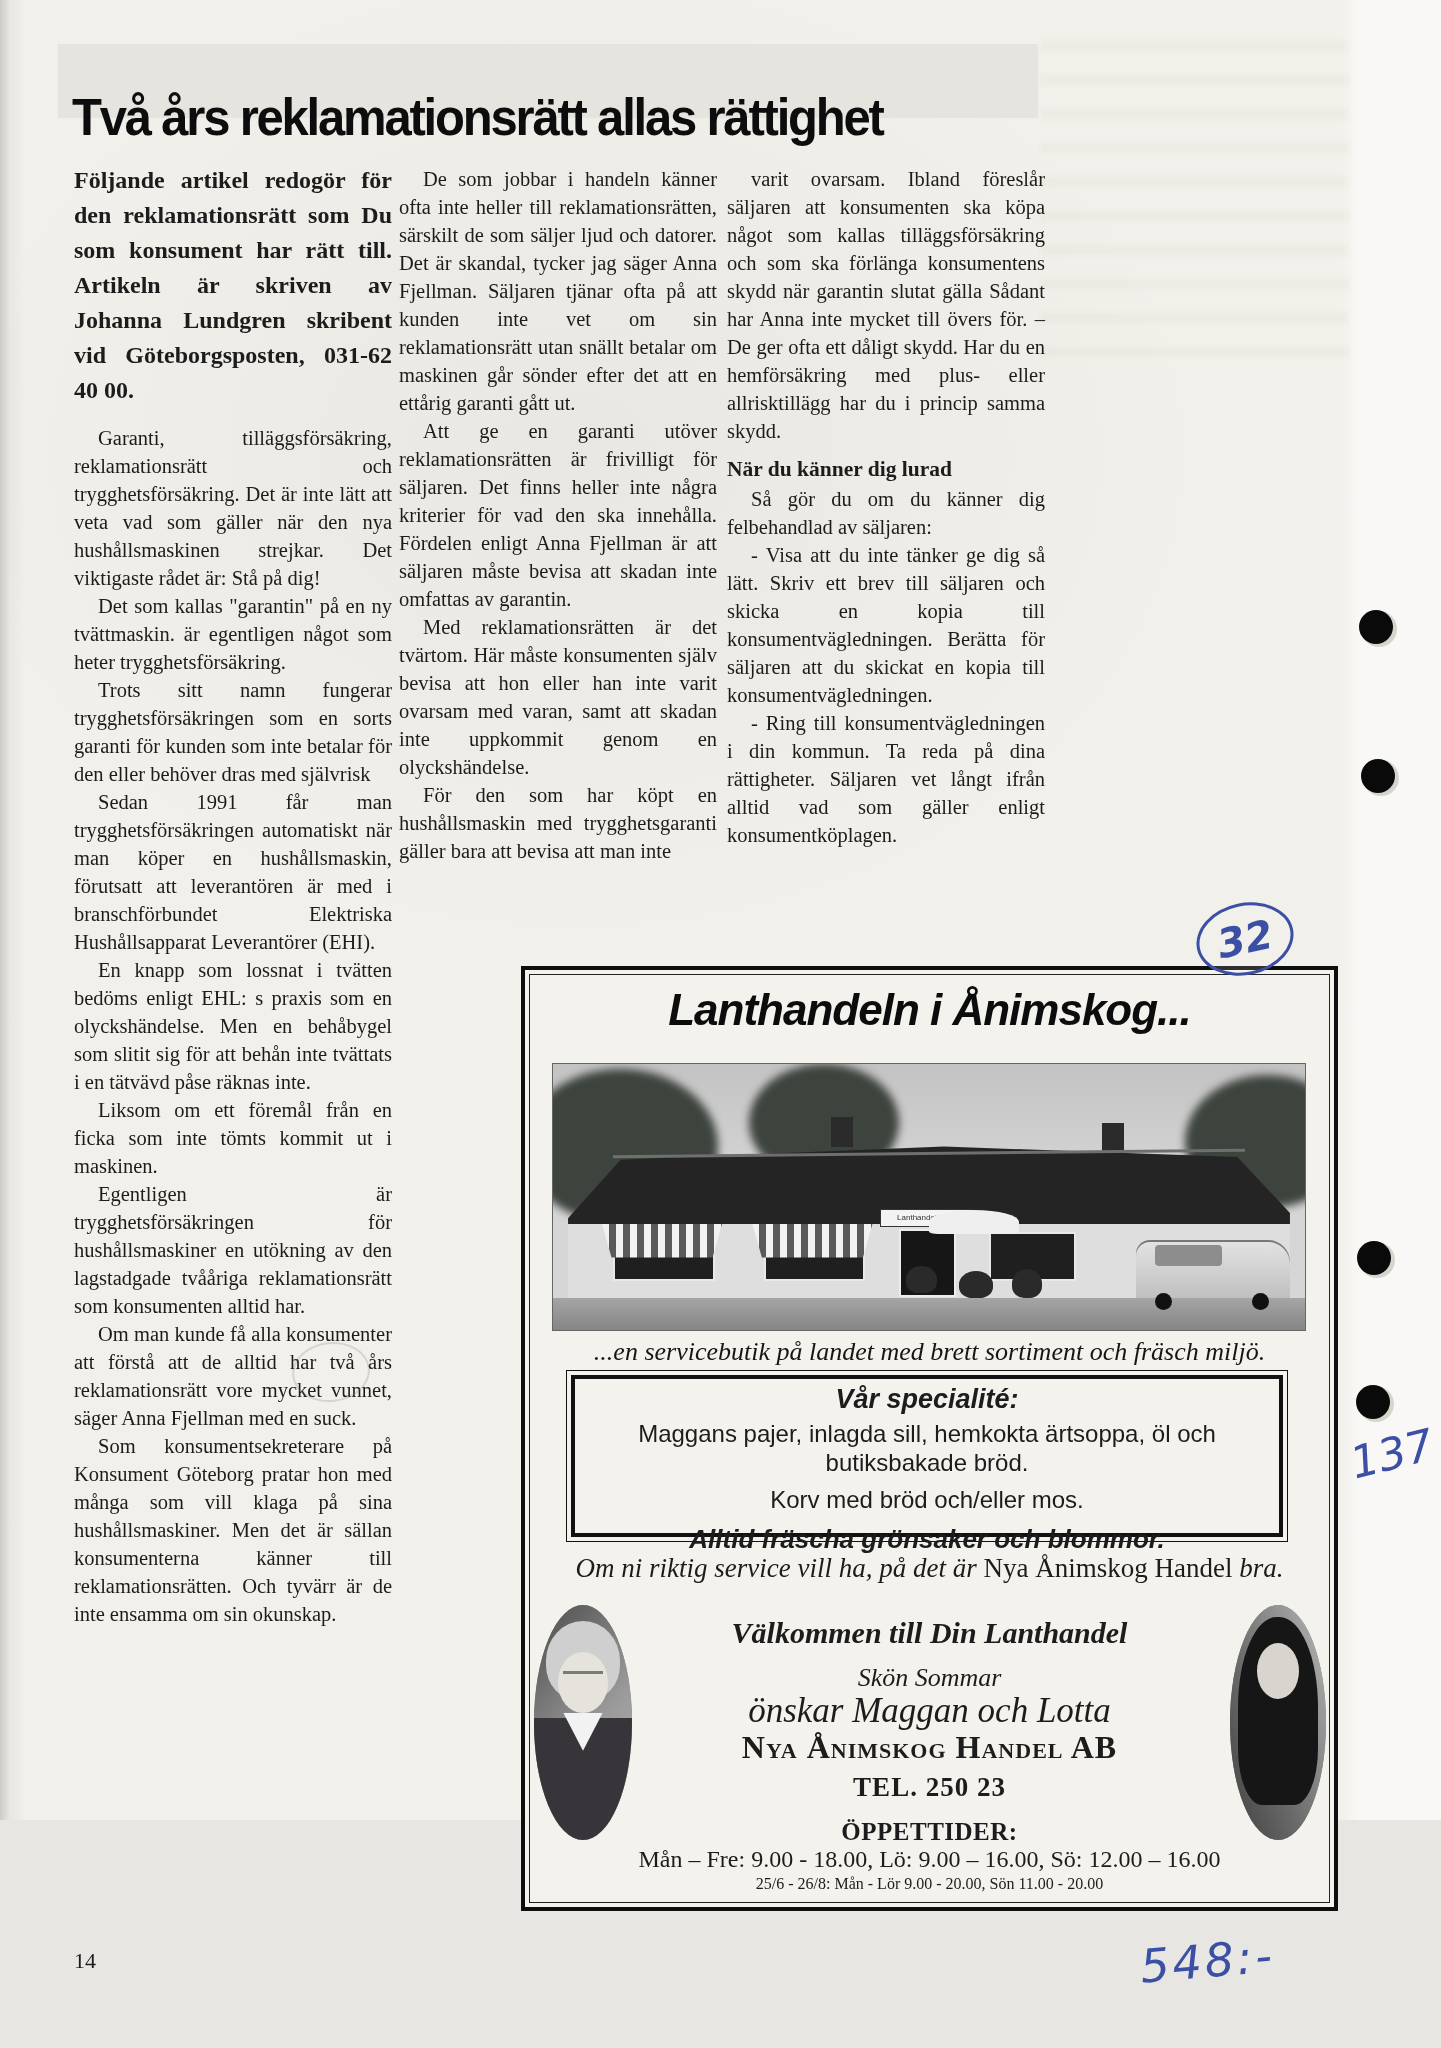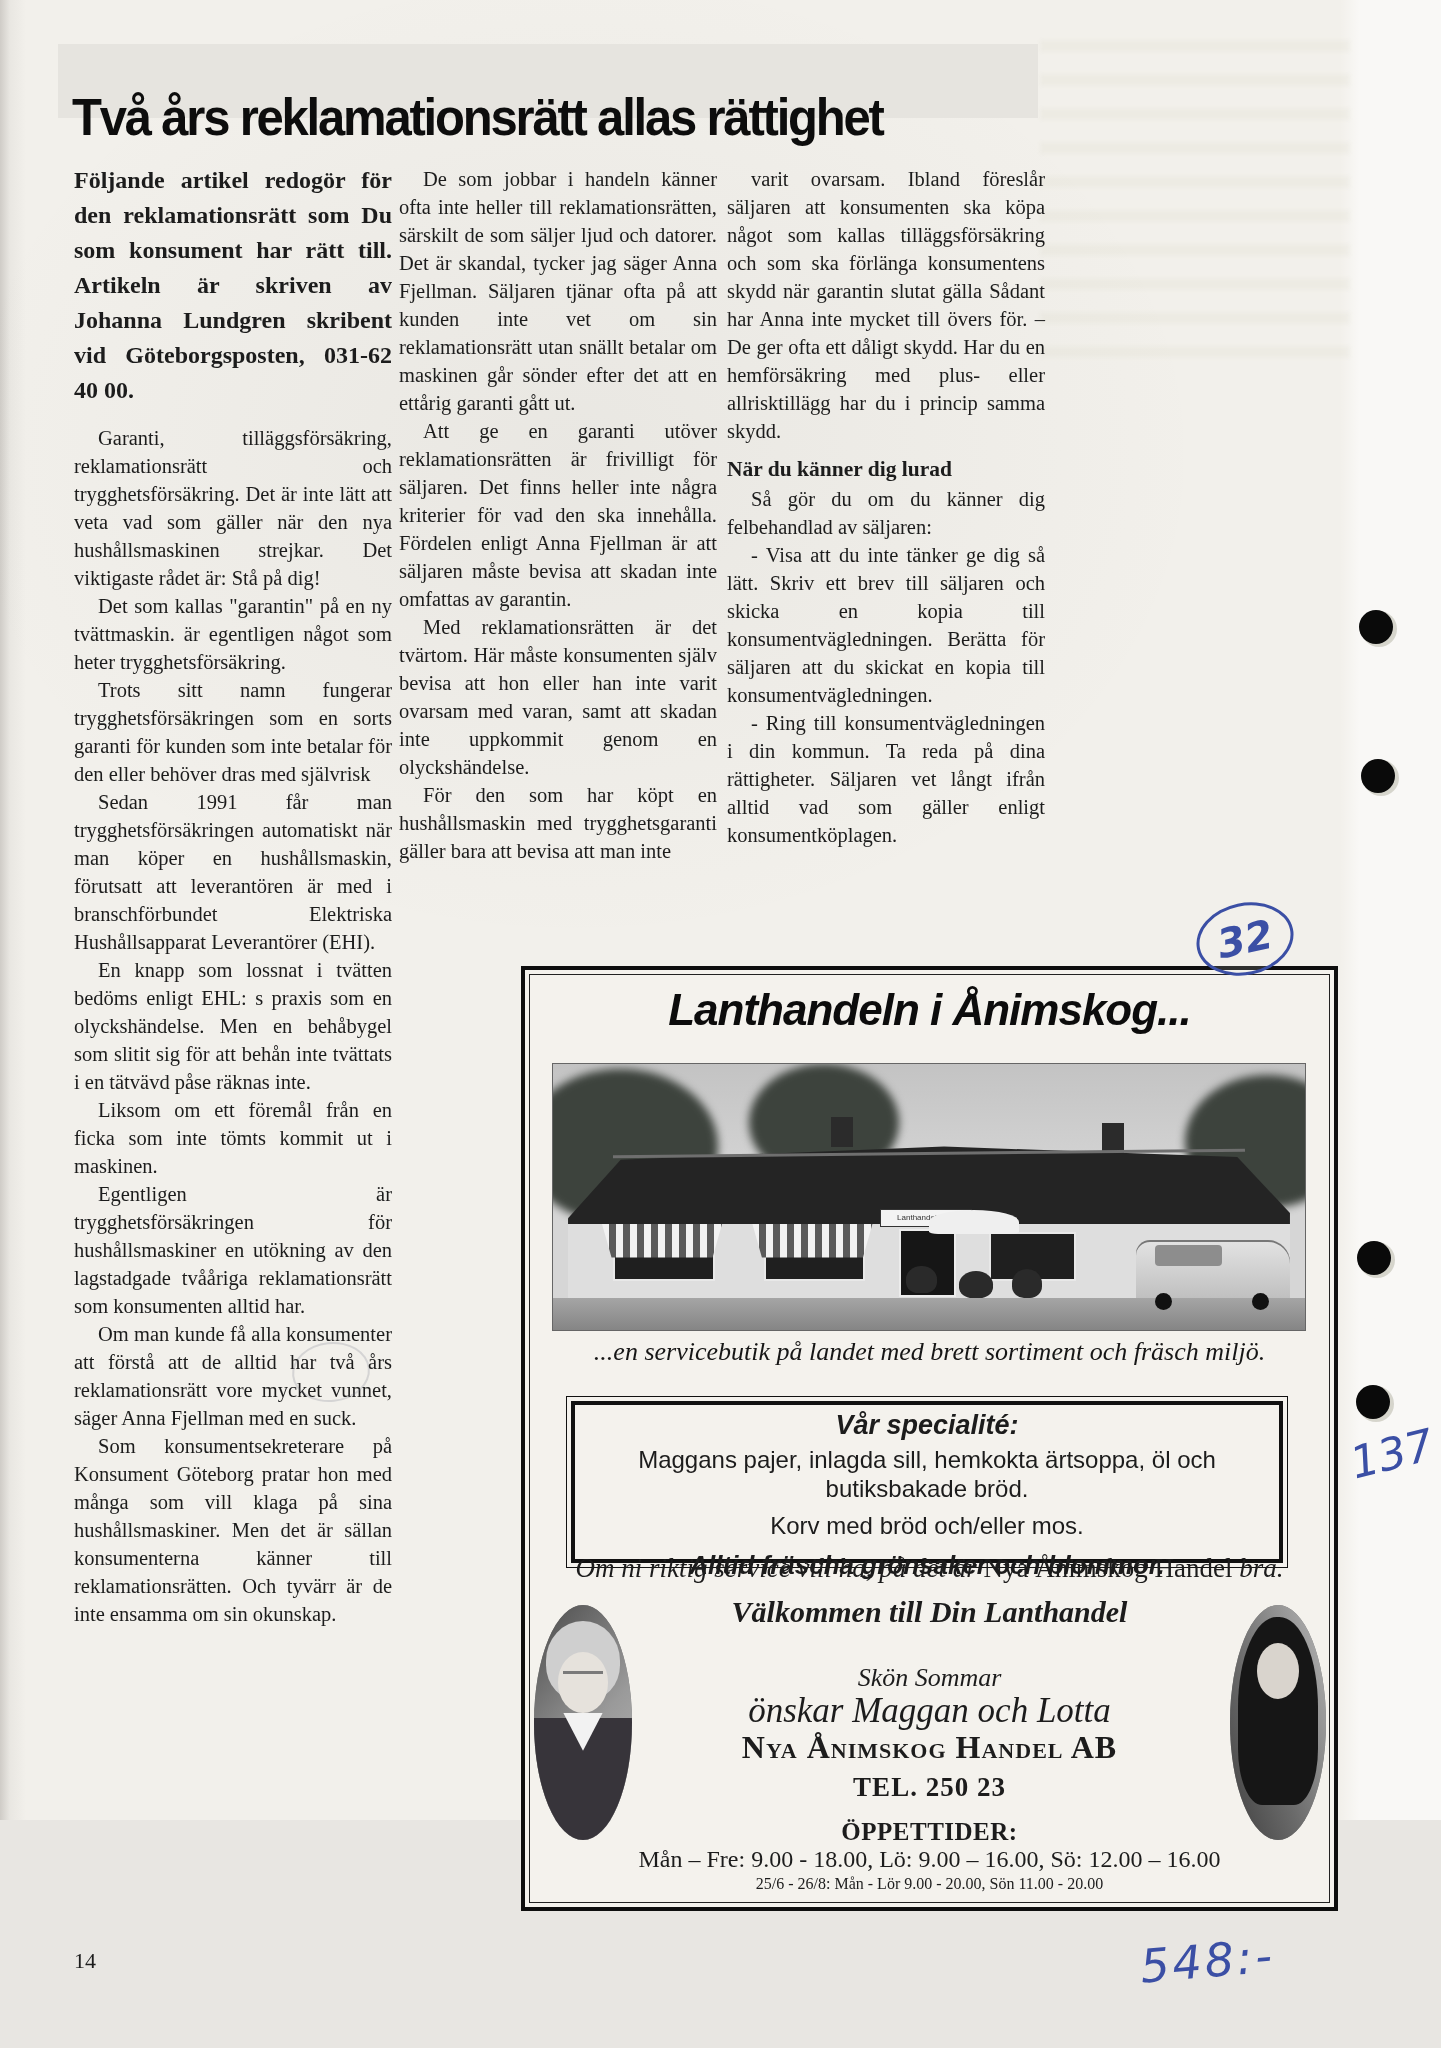--- a/index.html
+++ b/index.html
@@ -63,30 +63,30 @@
     font-family:"Liberation Sans",sans-serif;font-size:8px;color:#333;text-align:center;line-height:15px;overflow:hidden;}
   .car{left:77.5%;top:66%;width:20.5%;height:24%;background:linear-gradient(#e3e3e3,#bdbdbd);
     border-radius:14px 22px 5px 5px;box-shadow:0 2px 0 #777 inset;}
   .carwin{left:80%;top:68%;width:9%;height:8%;background:#8d8d8d;border-radius:4px;}
   .wheel{width:17px;height:17px;border-radius:50%;background:#111;}
   .parasol{left:50%;top:55%;width:12%;height:9%;background:#efefef;border-radius:50% 50% 10% 10%;}
   .blob{background:#2a2a2a;border-radius:50% 50% 40% 40%;}
   .ground{left:0;top:88%;width:100%;height:12%;background:linear-gradient(#a5a5a5,#858585);}
   .caption{top:362px;font-style:italic;font-size:26px;color:#161616;}
   .spec-wrap{position:absolute;left:36px;top:395px;width:722px;height:172px;box-sizing:border-box;
-    border:1.5px solid #111;padding:4px;margin-top:26px;}
+    border:1.5px solid #111;padding:4px;}
   .spec-box{width:100%;height:100%;box-sizing:border-box;border:4px solid #111;
     font-family:"Liberation Sans",sans-serif;text-align:center;padding-top:5px;}
   .spec-title{font-weight:700;font-style:italic;font-size:27px;margin:0;}
   .spec-line{font-size:24px;margin:4px 40px 0 40px;line-height:29px;}
   .spec-line2{font-size:24px;margin:9px 0 0 0;}
   .spec-line3{font-weight:700;font-style:italic;font-size:26px;margin:10px 0 0 0;}
   .service{top:578px;font-style:italic;font-size:27px;}
   .service .roman{font-style:normal;}
-  .welcome{top:620px;font-weight:700;font-style:italic;font-size:30px;}
+  .welcome{top:641px;font-weight:700;font-style:italic;font-size:30px;}
   .greet1{top:688px;font-style:italic;font-size:26px;}
   .greet2{top:716px;font-style:italic;font-size:35px;}
   .company{top:754px;font-weight:700;font-variant:small-caps;font-size:32px;letter-spacing:1px;}
   .phone{top:797px;font-weight:700;font-size:27px;letter-spacing:1px;}
   .hours-title{top:843px;font-weight:700;font-size:25px;letter-spacing:.5px;}
   .hours1{top:871px;font-size:24px;}
   .hours2{top:900px;font-size:16px;}
   .portrait{position:absolute;top:630px;width:98px;height:235px;border-radius:50%;overflow:hidden;background:#777;}
   .portrait.left{left:4px;}
   .portrait.right{left:700px;width:96px;}

